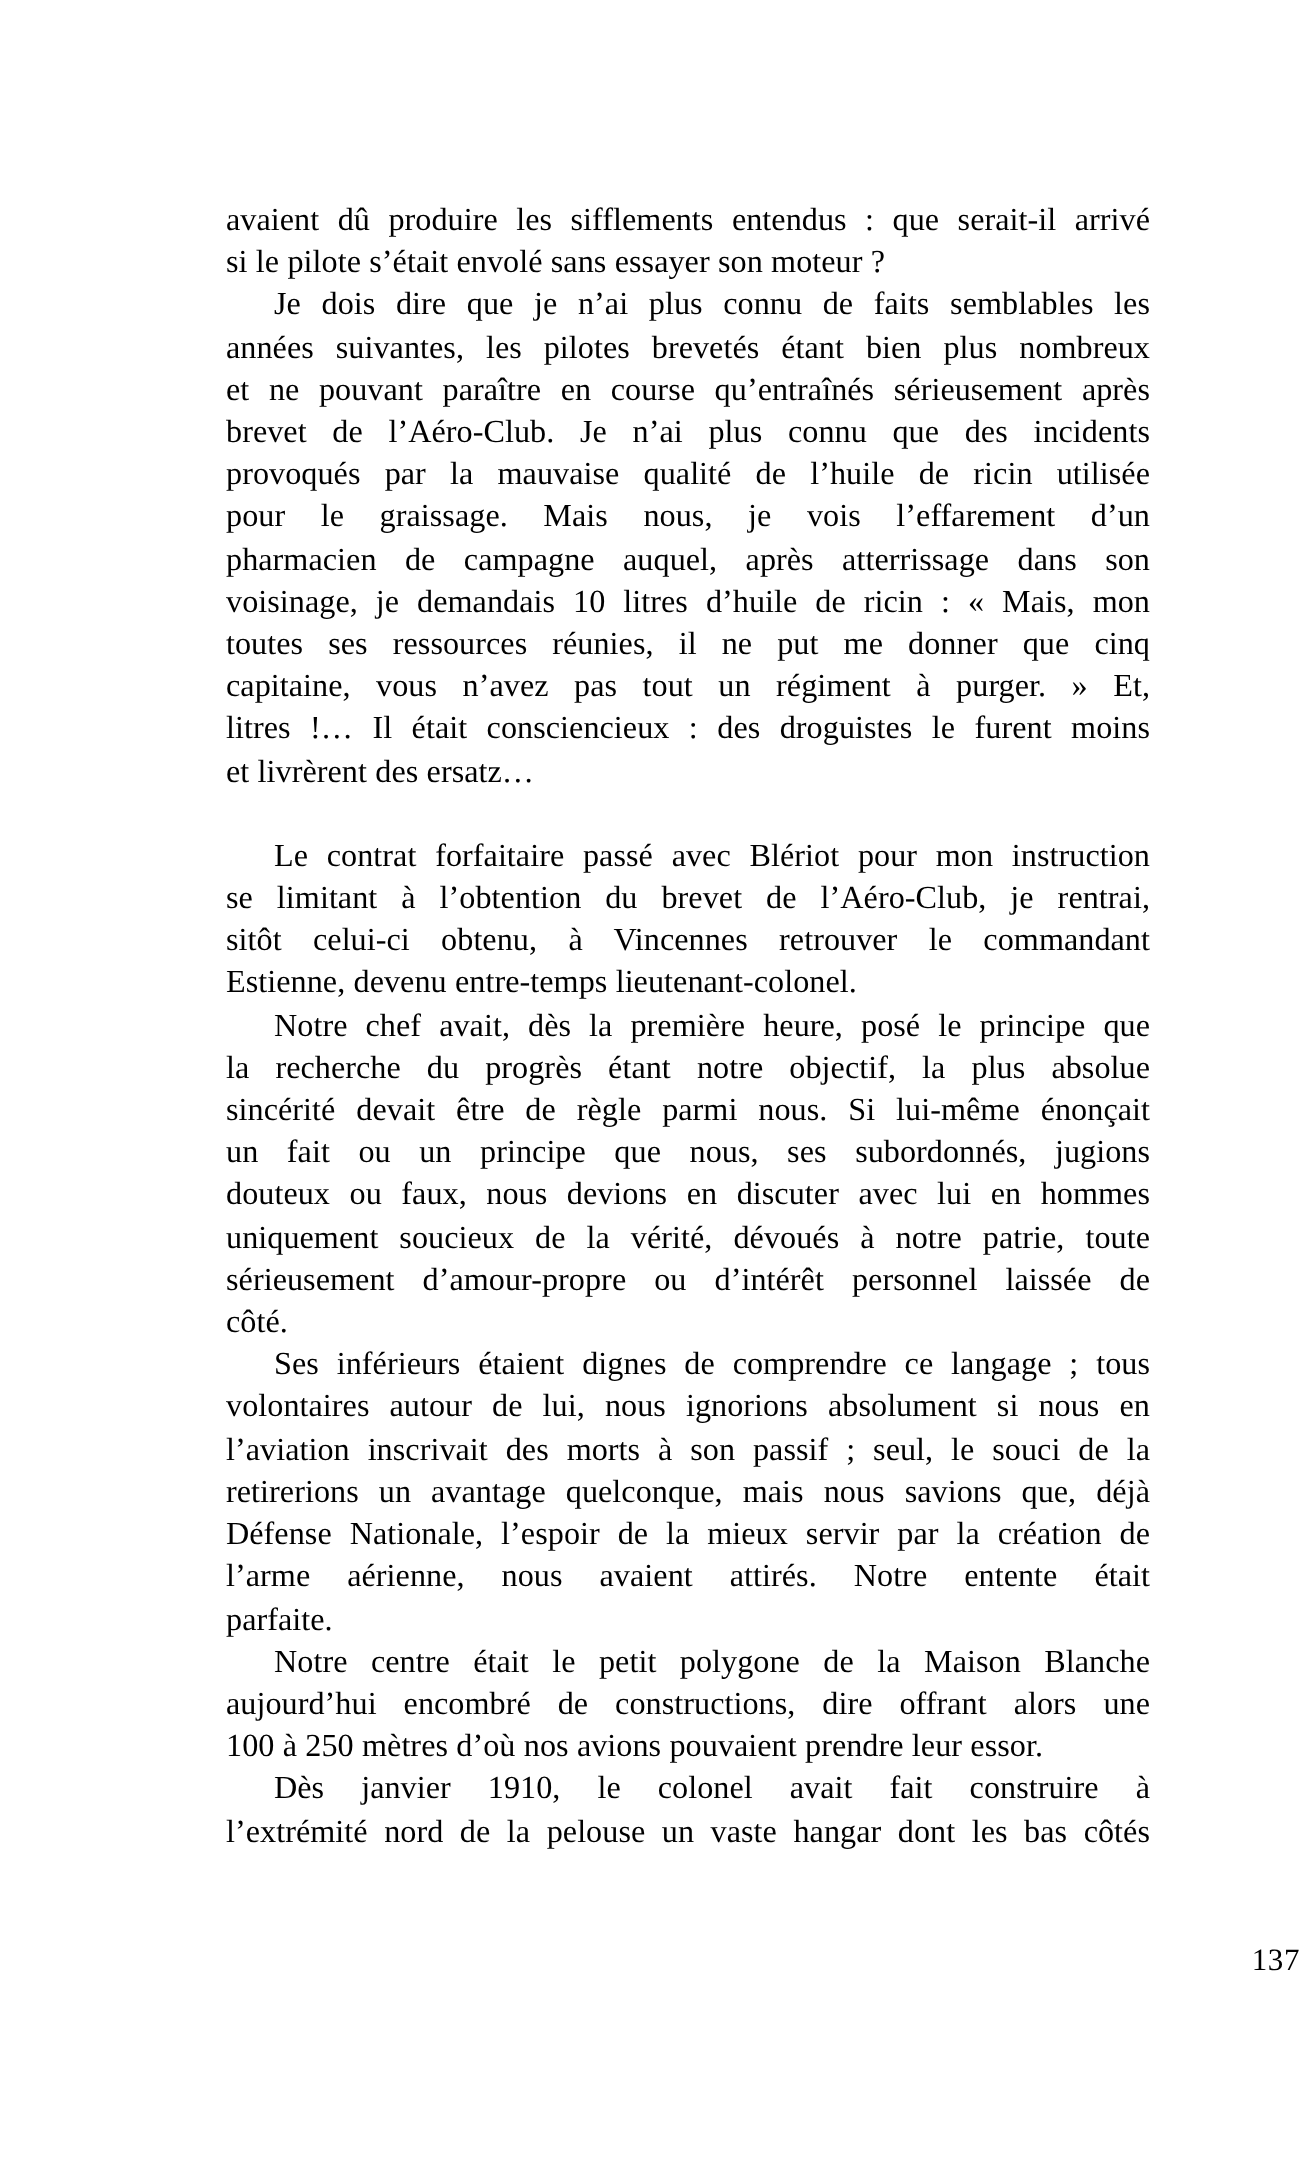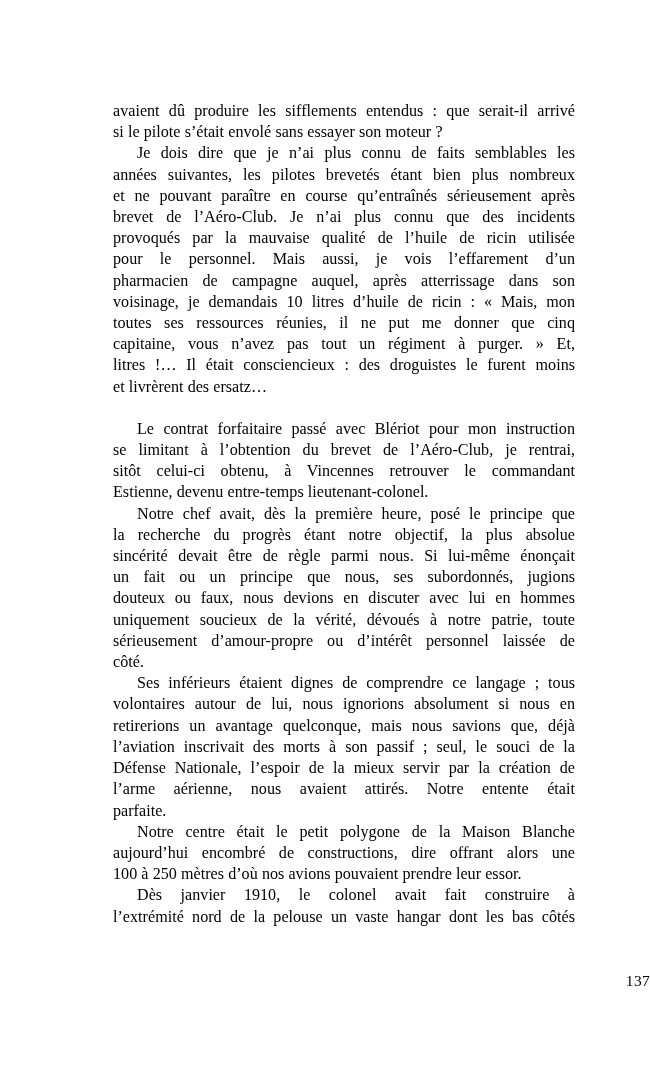--- a/index.html
+++ b/index.html
@@ -91,21 +91,21 @@
       <span class="line">avaient dû produire les sifflements entendus : que serait-il arrivé</span>
       <span class="line last">si le pilote s’était envolé sans essayer son moteur ?</span>
     </p>
 
     <p class="para">
       <span class="line indent loose">Je dois dire que je n’ai plus connu de faits semblables les</span>
       <span class="line">années suivantes, les pilotes brevetés étant bien plus nombreux</span>
       <span class="line">et ne pouvant paraître en course qu’entraînés sérieusement après</span>
       <span class="line loose">brevet de l’Aéro-Club. Je n’ai plus connu que des incidents</span>
       <span class="line loose">provoqués par la mauvaise qualité de l’huile de ricin utilisée</span>
-      <span class="line loose">pour le personnel. Mais aussi, je vois l’effarement d’un</span>
+      <span class="line loose">pour le graissage. Mais nous, je vois l’effarement d’un</span>
       <span class="line loose">pharmacien de campagne auquel, après atterrissage dans son</span>
       <span class="line">voisinage, je demandais 10 litres d’huile de ricin : « Mais, mon</span>
       <span class="line loose">toutes ses ressources réunies, il ne put me donner que cinq</span>
       <span class="line loose">capitaine, vous n’avez pas tout un régiment à purger. » Et,</span>
       <span class="line">litres !… Il était consciencieux : des droguistes le furent moins</span>
       <span class="line last">et livrèrent des ersatz…</span>
     </p>
 
     <div class="para-gap"></div>
 
@@ -123,22 +123,22 @@
       <span class="line loose">un fait ou un principe que nous, ses subordonnés, jugions</span>
       <span class="line">douteux ou faux, nous devions en discuter avec lui en hommes</span>
       <span class="line">uniquement soucieux de la vérité, dévoués à notre patrie, toute</span>
       <span class="line">sérieusement d’amour-propre ou d’intérêt personnel laissée de</span>
       <span class="line last">côté.</span>
     </p>
 
     <p class="para">
       <span class="line indent">Ses inférieurs étaient dignes de comprendre ce langage ; tous</span>
       <span class="line">volontaires autour de lui, nous ignorions absolument si nous en</span>
+      <span class="line">l’aviation inscrivait des morts à son passif ; seul, le souci de la</span>
       <span class="line">retirerions un avantage quelconque, mais nous savions que, déjà</span>
-      <span class="line">l’aviation inscrivait des morts à son passif ; seul, le souci de la</span>
       <span class="line">Défense Nationale, l’espoir de la mieux servir par la création de</span>
       <span class="line loose">l’arme aérienne, nous avaient attirés. Notre entente était</span>
       <span class="line last">parfaite.</span>
     </p>
 
     <p class="para">
       <span class="line indent loose">Notre centre était le petit polygone de la Maison Blanche</span>
       <span class="line loose">aujourd’hui encombré de constructions, dire offrant alors une</span>
       <span class="line last">100 à 250 mètres d’où nos avions pouvaient prendre leur essor.</span>
     </p>

